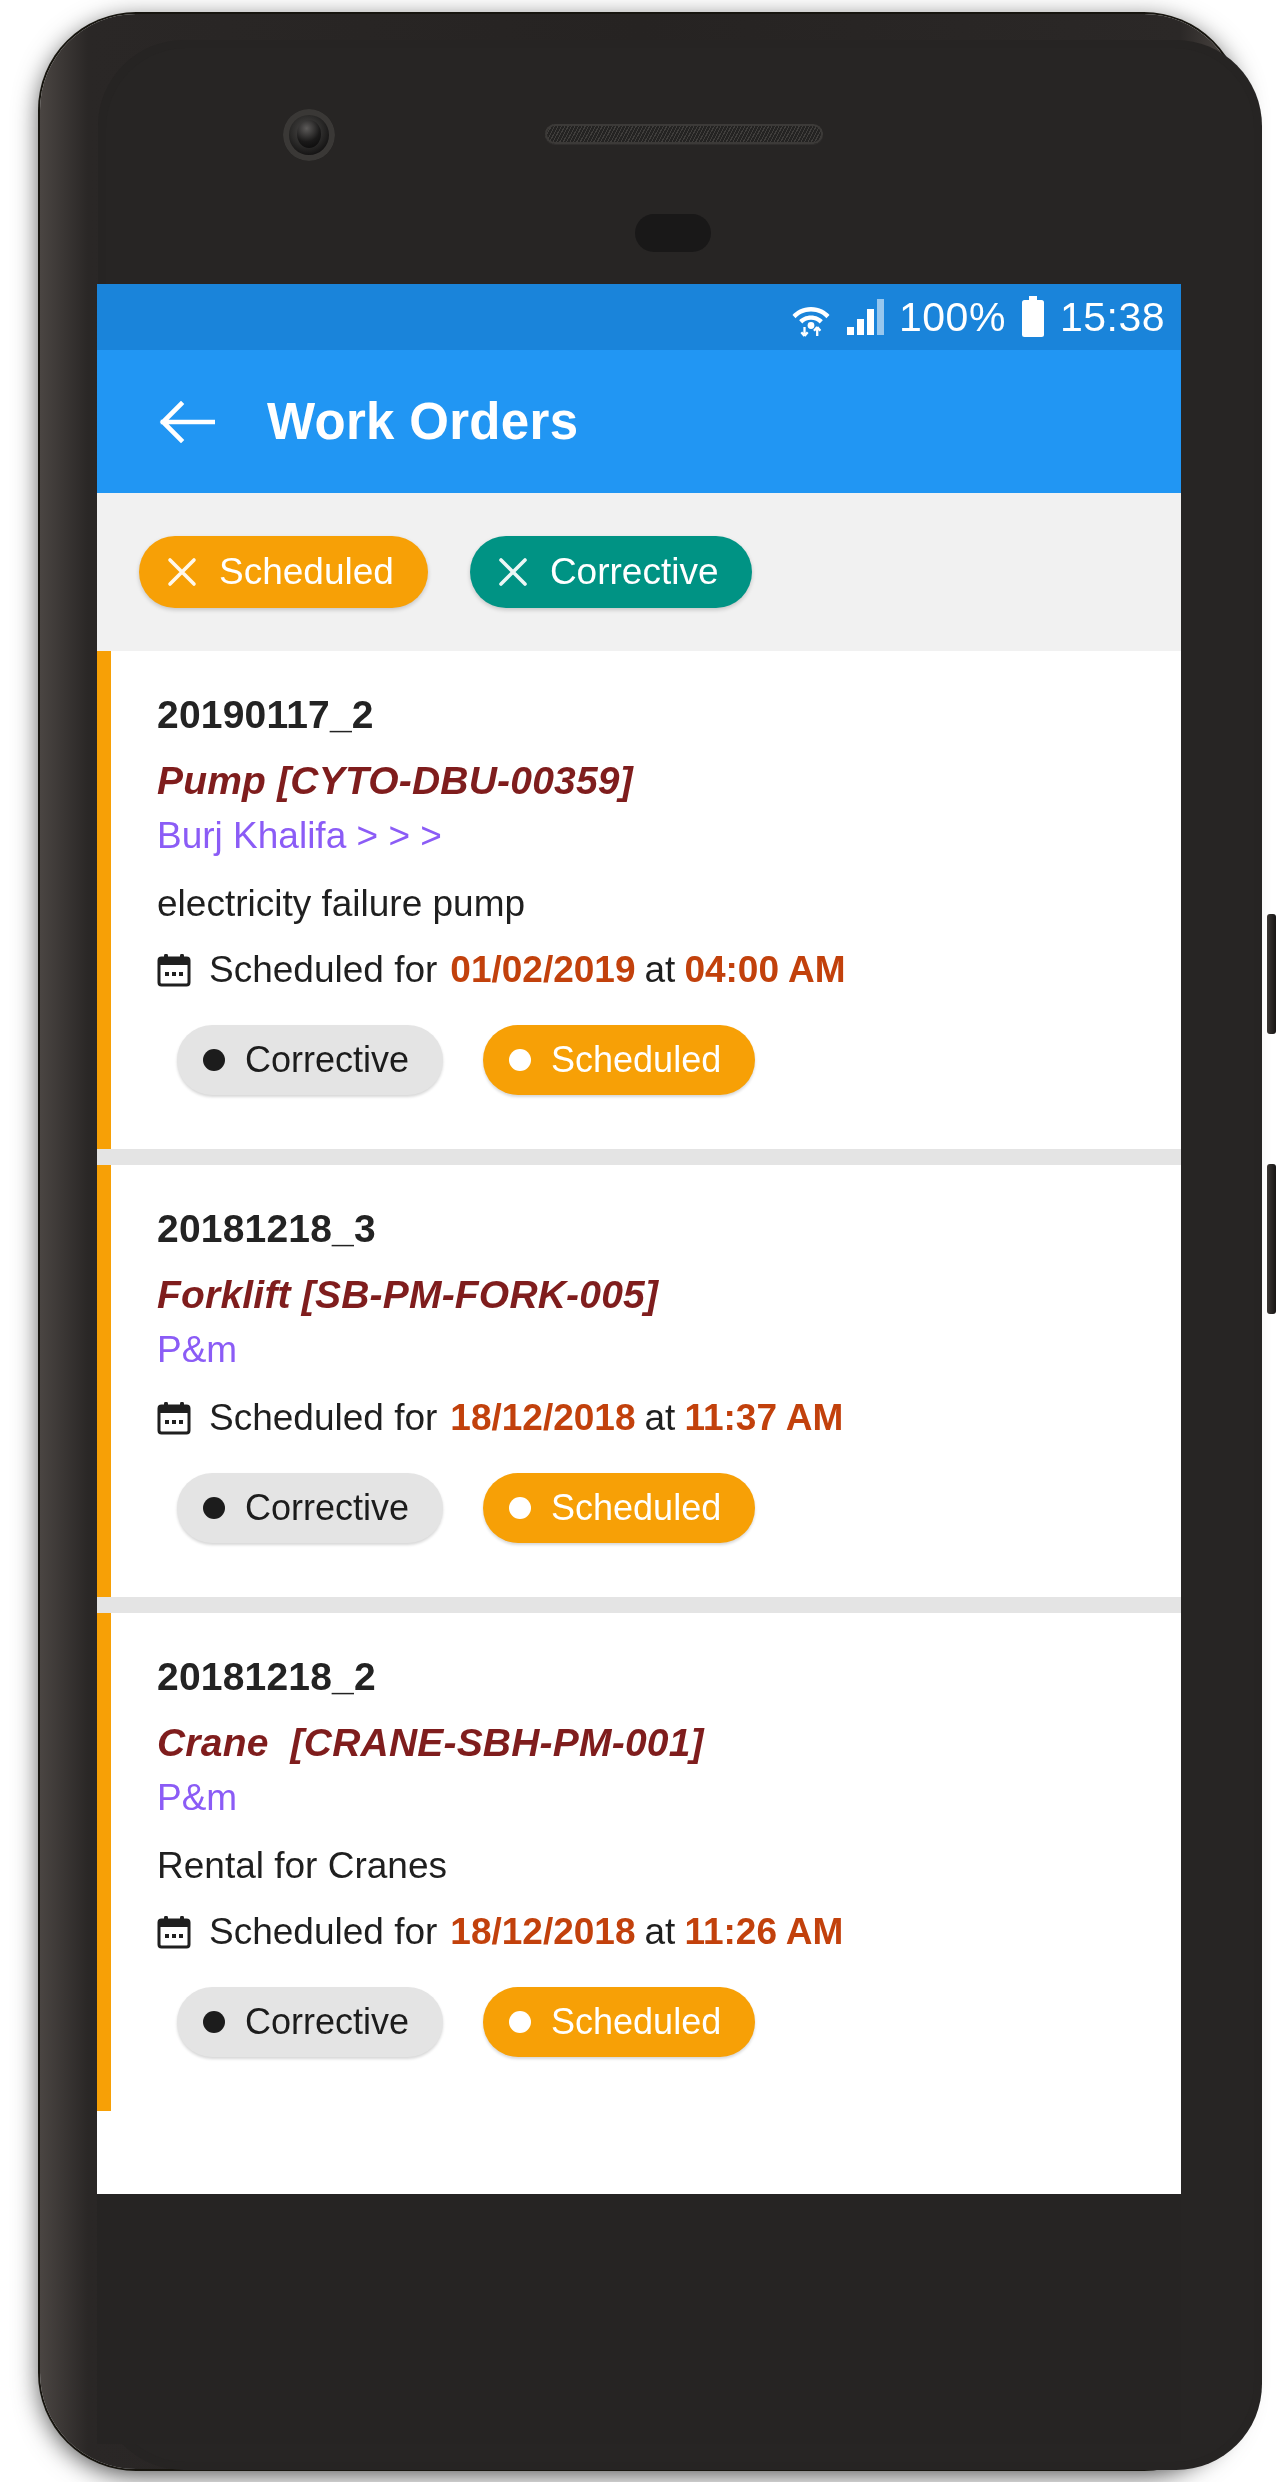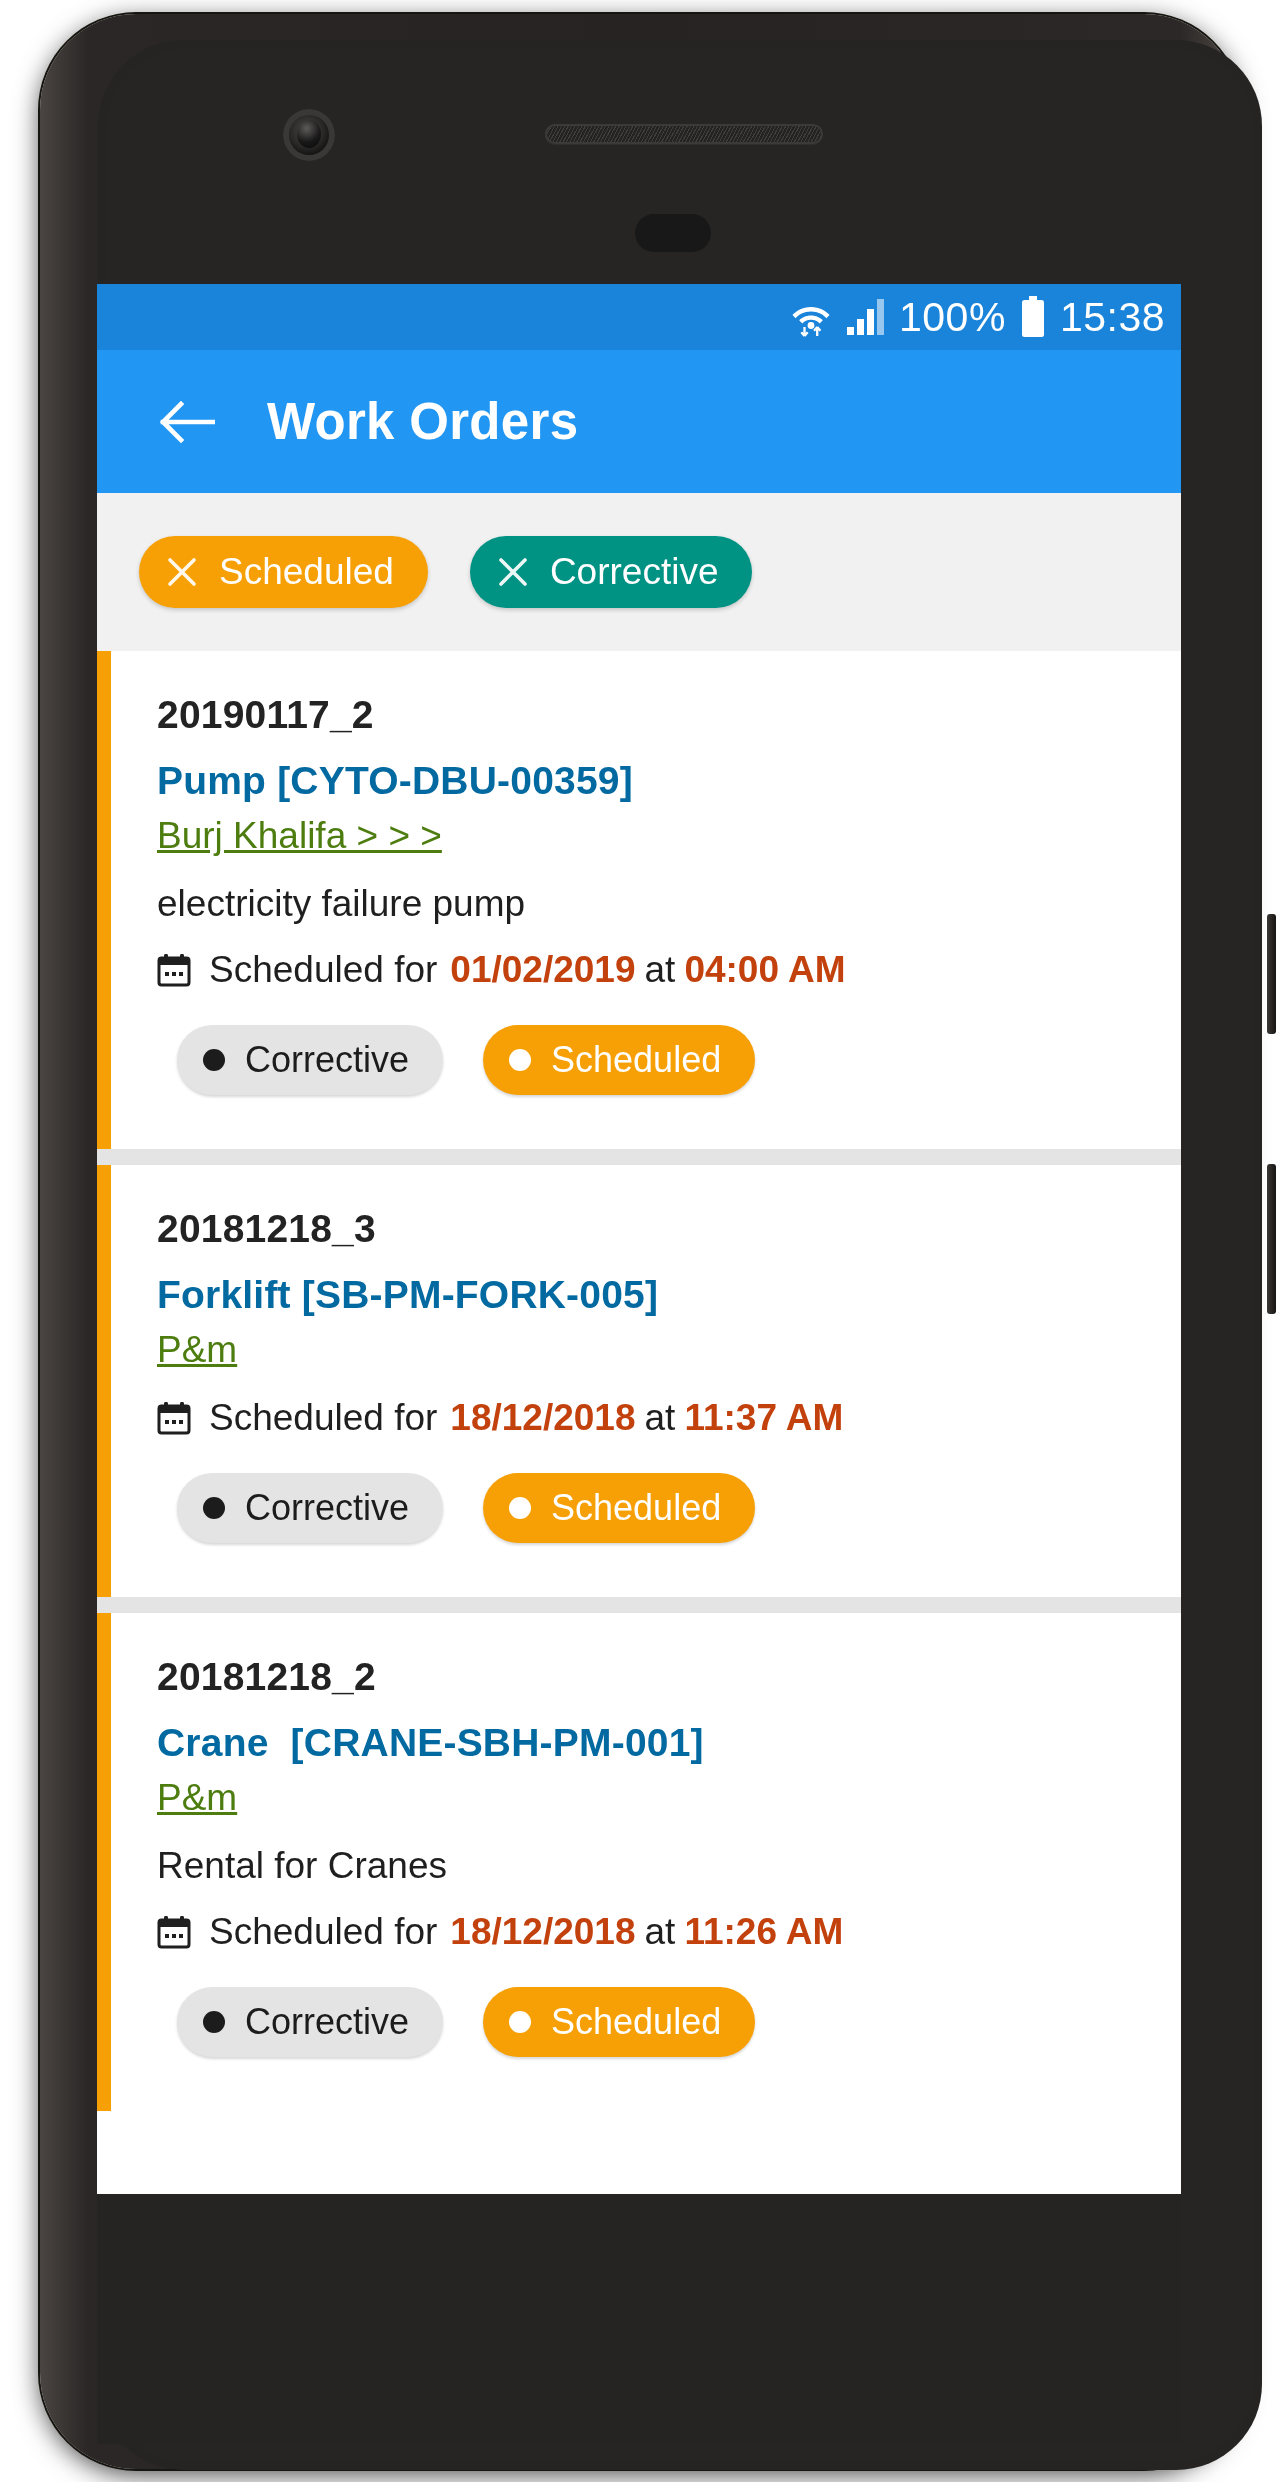--- a/index.html
+++ b/index.html
@@ -192,30 +192,30 @@
   .wo-code {
     font-size: 39px;
     font-weight: bold;
     color: #232323;
     letter-spacing: .2px;
     margin-bottom: 22px;
   }
   .wo-asset {
     font-size: 39px;
     font-weight: bold;
-    color: #0369a1;
+    color: #7f1d1d;
     letter-spacing: .2px;
     margin-bottom: 12px;
     white-space: pre;
+    font-style: italic;
   }
   .wo-location {
     font-size: 37px;
-    color: #4d7c0f;
+    color: #8b5cf6;
     margin-bottom: 26px;
-    text-decoration: underline;
   }
   .wo-description {
     font-size: 37px;
     color: #1f1f1f;
     margin-bottom: 24px;
   }
   .wo-schedule-row {
     display: flex;
     align-items: center;
     margin-bottom: 34px;

